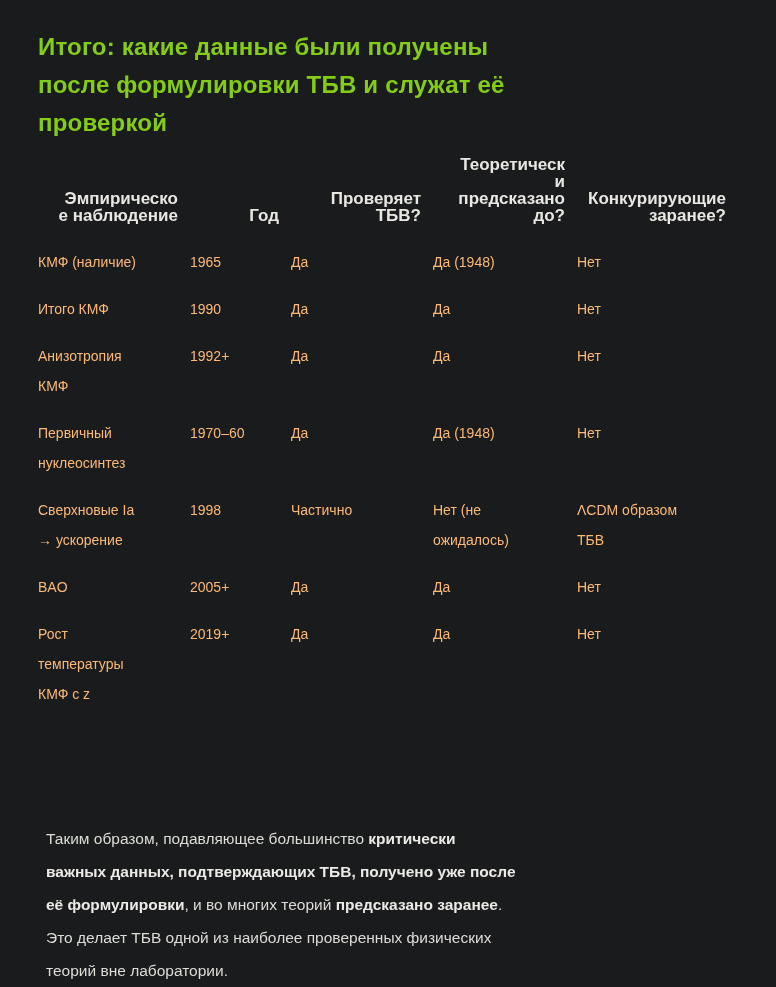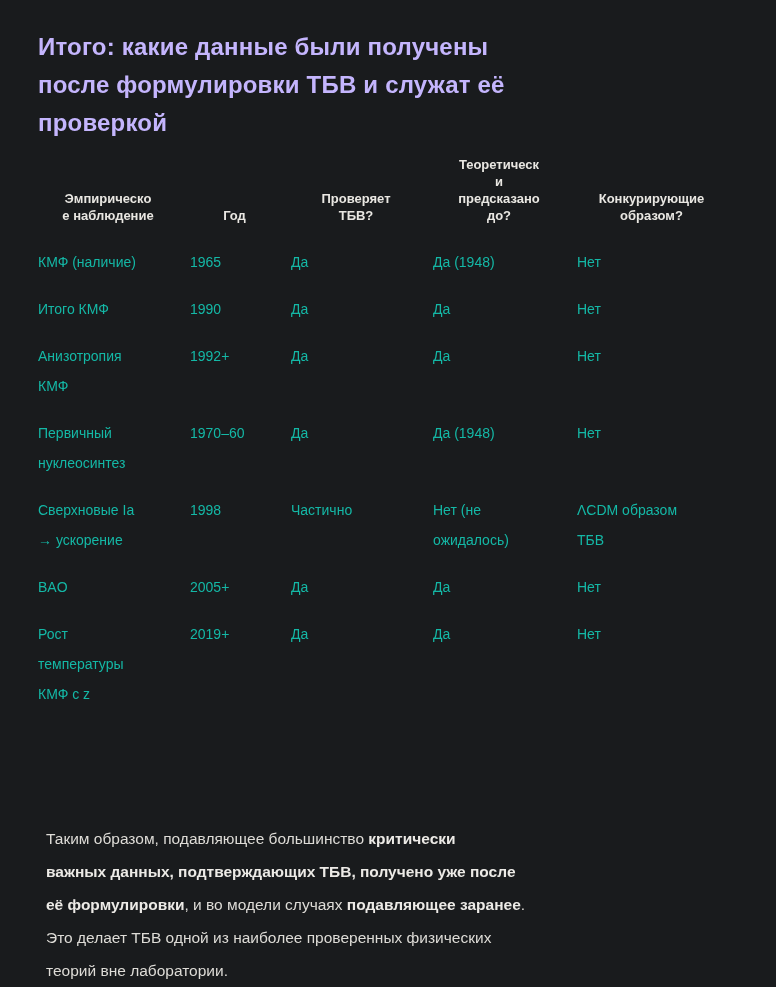--- a/index.html
+++ b/index.html
@@ -15,46 +15,46 @@
   }
   .content {
     padding: 28px 38px 0 38px;
     box-sizing: border-box;
   }
   .page-title {
     margin: 0 0 14px 0;
     font-size: 24px;
     font-weight: 700;
     line-height: 38px;
-    color: #c4b5fd;
+    color: #84cc16;
     white-space: pre-line;
     letter-spacing: 0.2px;
   }
   table.results-table {
     border-collapse: collapse;
     table-layout: fixed;
     width: 700px;
   }
   .results-table th {
-    text-align: center;
+    text-align: right;
     vertical-align: bottom;
-    font-size: 13px;
+    font-size: 17px;
     font-weight: 700;
     line-height: 17px;
     color: #e9e7e2;
     padding: 0 12px 15px 0;
     white-space: pre-line;
   }
   .results-table td {
     text-align: left;
     vertical-align: top;
     font-size: 14px;
     font-weight: 400;
     line-height: 30px;
-    color: #14b8a6;
+    color: #fdba74;
     padding: 8px 12px 9px 0;
     white-space: pre-line;
   }
   .summary-paragraph {
     margin: 104px 0 0 8px;
     font-size: 15.5px;
     line-height: 33px;
     color: #dedcd7;
     white-space: pre-line;
     max-width: 640px;
@@ -86,21 +86,21 @@
         <th>Эмпирическо
 е наблюдение</th>
         <th>Год</th>
         <th>Проверяет
 ТБВ?</th>
         <th>Теоретическ
 и
 предсказано
 до?</th>
         <th>Конкурирующие
-образом?</th>
+заранее?</th>
       </tr>
     </thead>
     <tbody>
       <tr>
         <td>КМФ (наличие)</td>
         <td>1965</td>
         <td>Да</td>
         <td>Да (1948)</td>
         <td>Нет</td>
       </tr>
@@ -151,17 +151,17 @@
         <td>2019+</td>
         <td>Да</td>
         <td>Да</td>
         <td>Нет</td>
       </tr>
     </tbody>
   </table>
 
   <p class="summary-paragraph"><span>Таким образом, подавляющее большинство </span><strong>критически
 важных данных, подтверждающих ТБВ, получено уже после
-её формулировки</strong><span>, и во модели случаях </span><strong>подавляющее заранее</strong><span>.
+её формулировки</strong><span>, и во многих теорий </span><strong>предсказано заранее</strong><span>.
 Это делает ТБВ одной из наиболее проверенных физических
 теорий вне лаборатории.</span></p>
 
 </div>
 
 </body></html>

